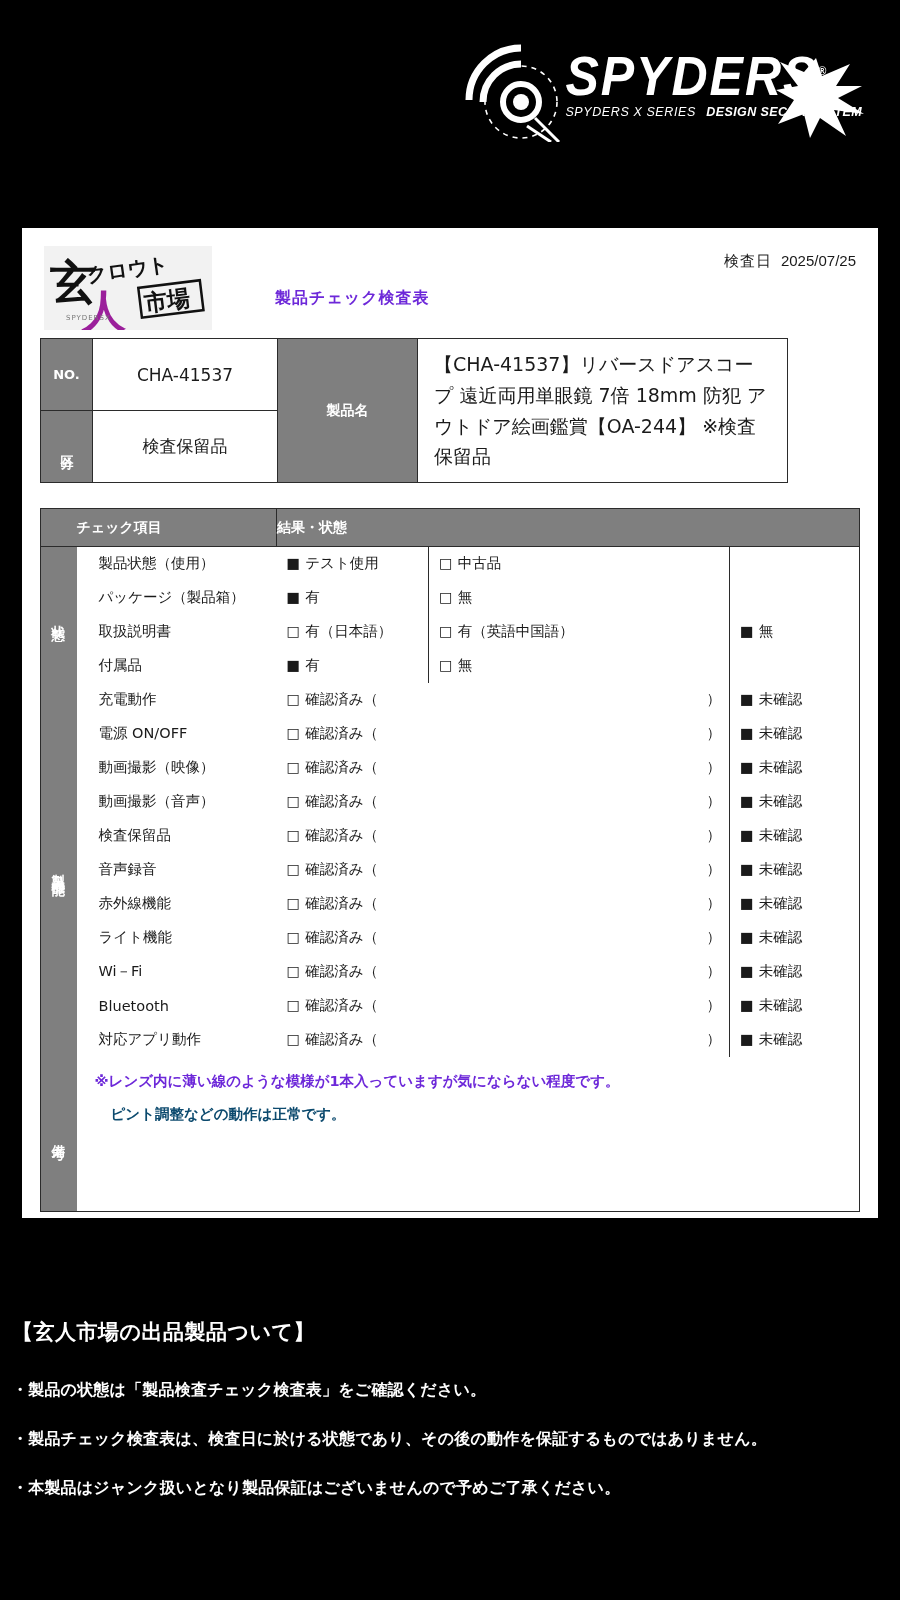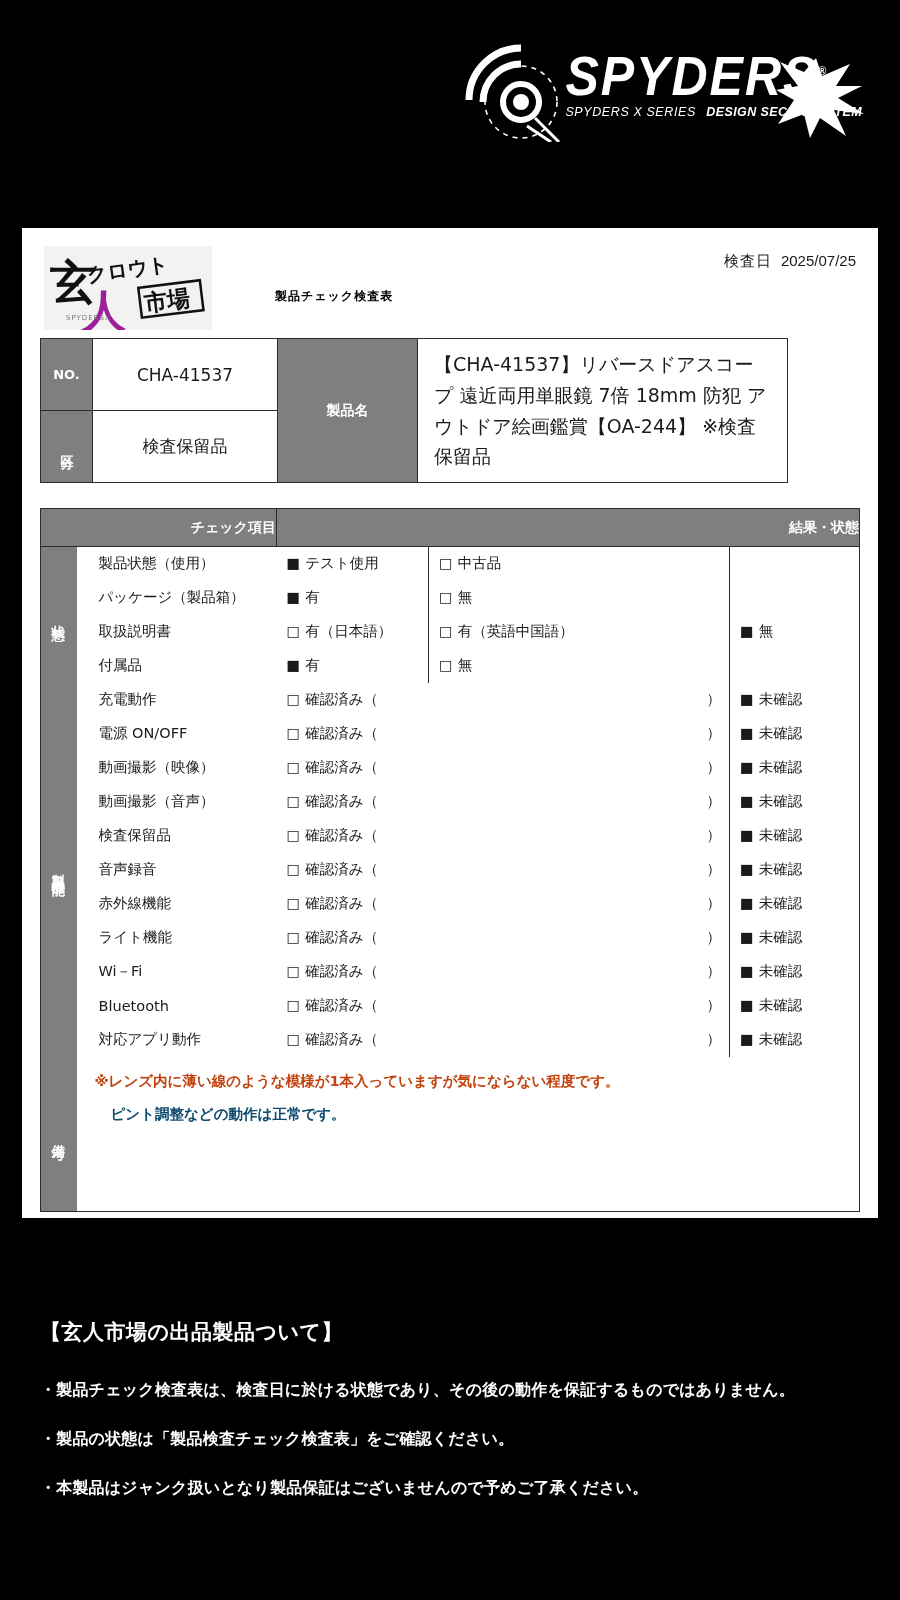--- a/index.html
+++ b/index.html
@@ -70,21 +70,21 @@
   
   .doc-head { position: relative; height: 92px; }
   .mart-logo {
     position: absolute; left: 4px; top: 2px;
     width: 168px; height: 84px;
     background: #f2f2f2;
     overflow: hidden;
   }
   .doc-title {
     position: absolute; left: 235px; top: 44px;
-    font-size: 12px; font-weight: bold; color: #000000;
+    font-size: 16px; font-weight: bold; color: #6d28d9;
     font-family: "DejaVu Sans", sans-serif;
     letter-spacing: 1px;
   }
   .doc-date {
     position: absolute; right: 4px; top: 8px;
     font-size: 15px; color: #1a1a1a;
     font-family: "DejaVu Sans", sans-serif;
     white-space: nowrap;
     margin-left: 40px;
   }
@@ -125,21 +125,21 @@
   }
 
   
   .check-table {
     width: 820px; margin-top: 25px;
     border: 1.5px solid #2b2b2b; table-layout: fixed;
   }
   .check-table td { border: none; }
   .ct-head td {
     background: #7f7f7f; color: #fff; font-weight: bold;
-    text-align: right; font-size: 14px; height: 38px;
+    text-align: left; font-size: 14px; height: 38px;
     font-family: "DejaVu Sans", sans-serif;
     border-bottom: 1.5px solid #2b2b2b;
   }
   .ct-head .sep { border-left: 1px solid #2b2b2b; }
   .grp-cell {
     background: #7f7f7f; color: #ffffff; font-weight: bold;
     font-size: 13.5px; text-align: center; vertical-align: middle;
     font-family: "DejaVu Sans", sans-serif;
     border-right: 1px solid #2b2b2b;
   }
@@ -172,21 +172,21 @@
     border-top: 1.5px solid #2b2b2b;
   }
   .remark-line {
     color: #0000d4; font-weight: bold; font-size: 14.5px;
     font-family: "DejaVu Sans", sans-serif; line-height: 1.5;
     margin-bottom: 12px;
   }
   .remark-line.indent { padding-left: 16px; }
 
   
-  .footer { position: absolute; left: 0; top: 1318px; width: 900px; color: #fff; padding-left: 28px; }
+  .footer { position: absolute; left: 0; top: 1318px; width: 900px; color: #fff; }
   .footer h2 {
     font-size: 21px; font-weight: bold; margin-left: 12px;
     font-family: "DejaVu Sans", sans-serif; letter-spacing: 0.5px;
   }
   .footer ul { list-style: none; margin-top: 34px; margin-left: 12px; }
   .footer li {
     font-size: 16px; font-weight: bold; margin-bottom: 28px;
     font-family: "DejaVu Sans", sans-serif; letter-spacing: 0.2px;
   }
 </style>
@@ -358,30 +358,30 @@
             <td class="opt-cell"><span class="box">■</span><span>未確認</span></td>
           </tr>
           <tr class="last-of-group">
             <td class="item-cell">対応アプリ動作</td>
             <td class="opt-cell bordered paren-row" colspan="2"><span class="box">□</span><span>確認済み（</span><span class="pclose">）</span></td>
             <td class="opt-cell"><span class="box">■</span><span>未確認</span></td>
           </tr>
           <tr>
             <td class="grp-cell grp-divider"><span>備考</span></td>
             <td class="remark-cell" colspan="4" style="height: 155px;">
-              <div class="remark-line" style="color: #c2410c;">※レンズ内に薄い線のような模様が1本入っていますが気にならない程度です。</div>
+              <div class="remark-line" style="color: #6d28d9;">※レンズ内に薄い線のような模様が1本入っていますが気にならない程度です。</div>
               <div class="remark-line indent" style="color: #0c4a6e;">ピント調整などの動作は正常です。</div>
             </td>
           </tr>
         </tbody>
     </table>
 
   </div>
 </div>
 
 <div class="footer">
   <h2>【玄人市場の出品製品ついて】</h2>
   <ul id="footer-list">
+      <li>・製品の状態は「製品検査チェック検査表」をご確認ください。</li>
       <li>・製品チェック検査表は、検査日に於ける状態であり、その後の動作を保証するものではありません。</li>
-      <li>・製品の状態は「製品検査チェック検査表」をご確認ください。</li>
       <li>・本製品はジャンク扱いとなり製品保証はございませんので予めご了承ください。</li>
     </ul>
 </div>
 
 </body></html>

